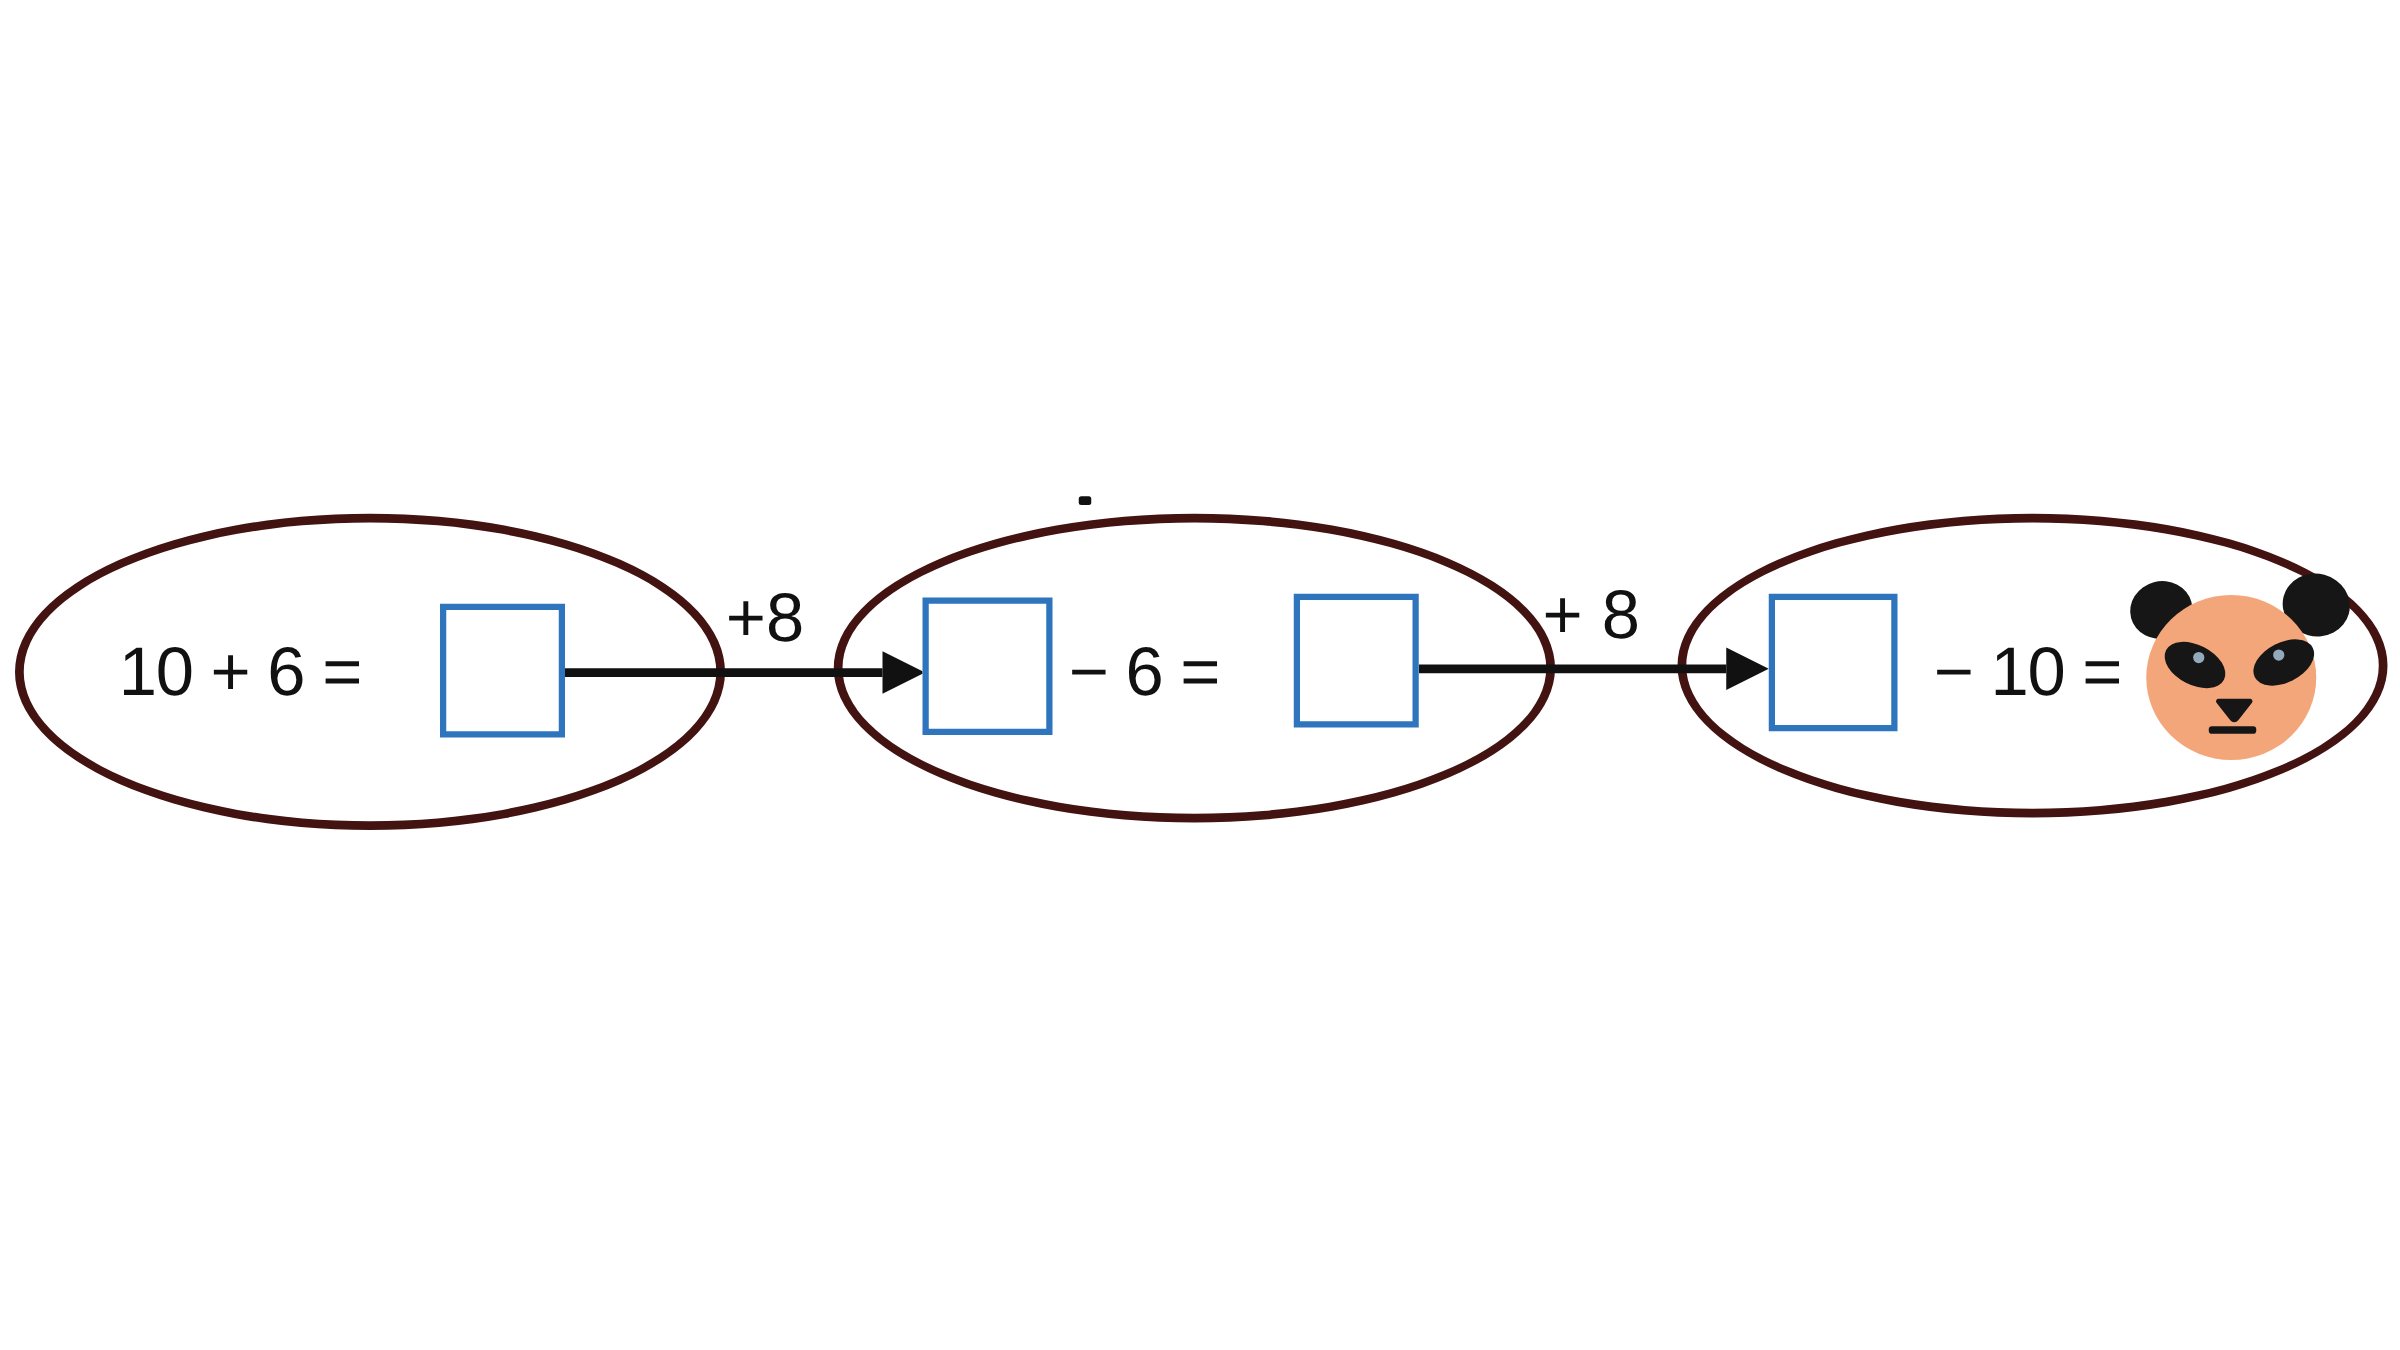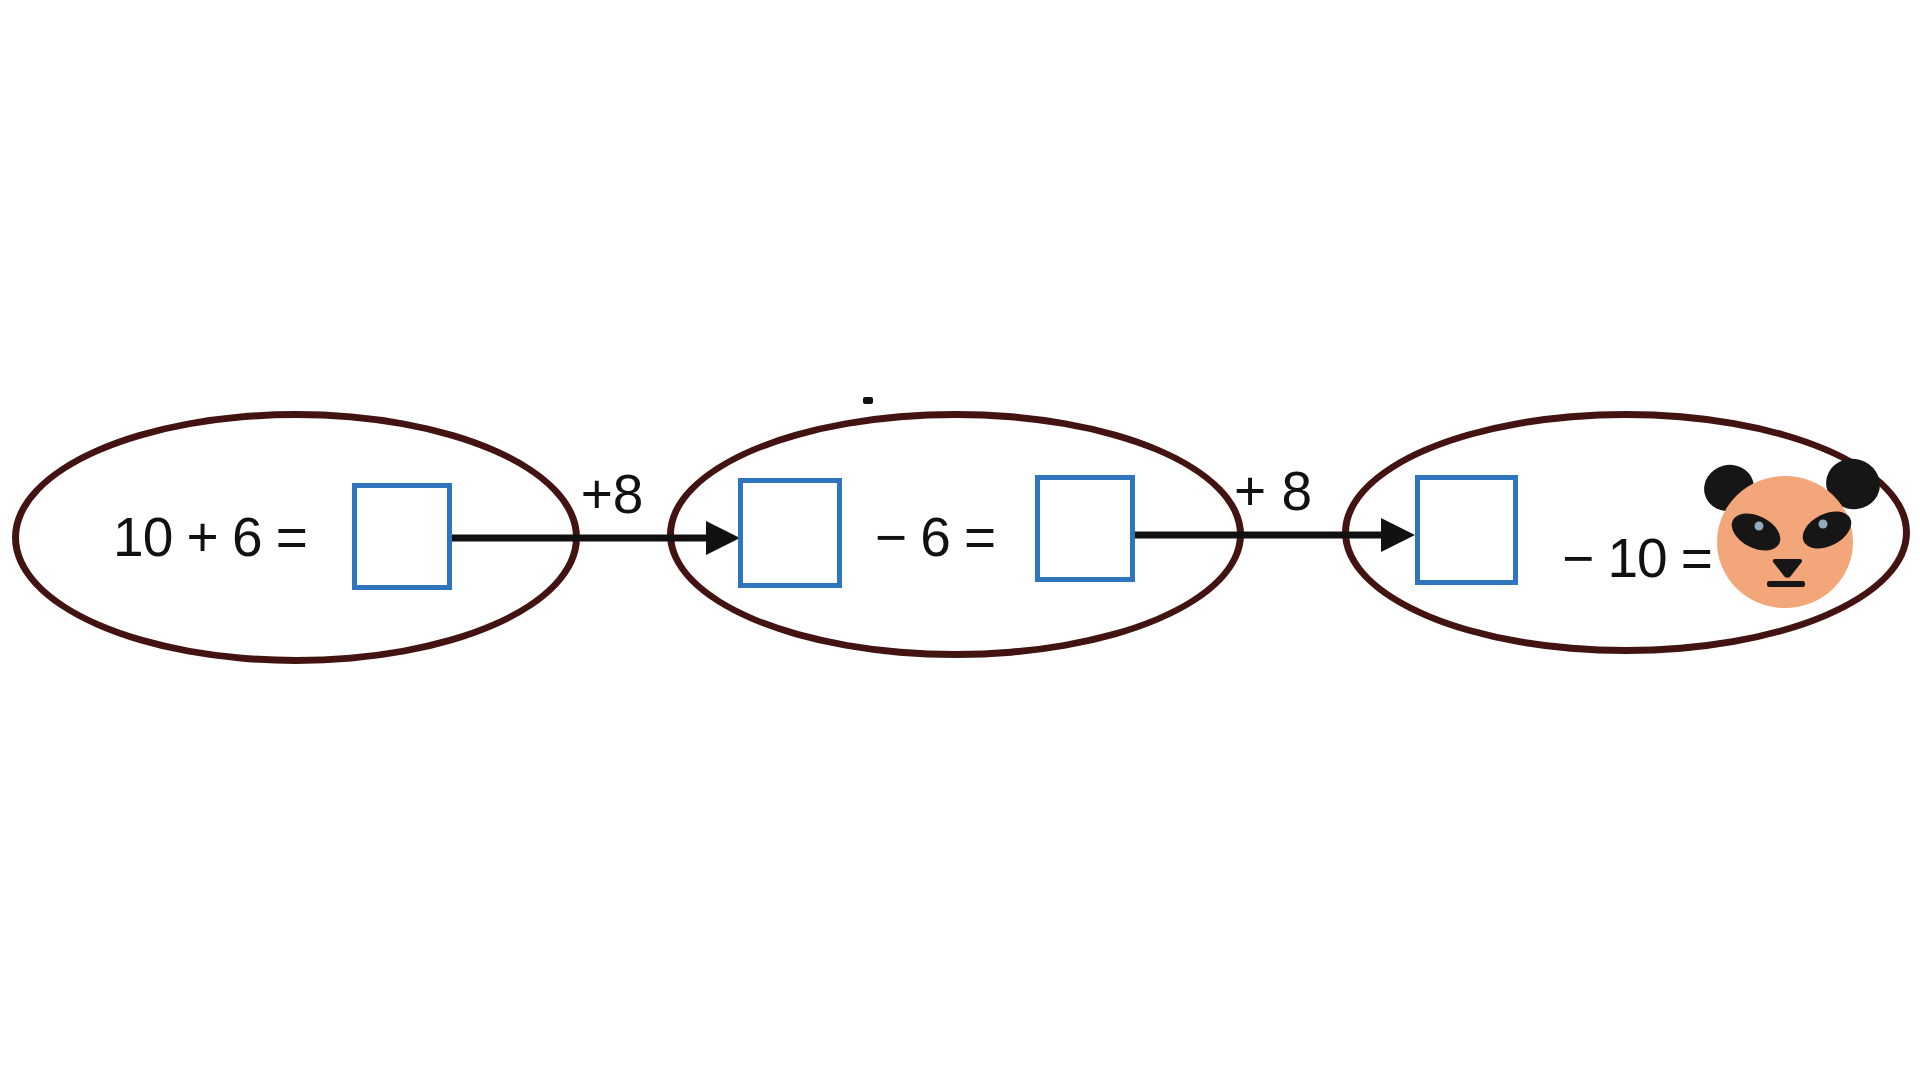--- a/index.html
+++ b/index.html
@@ -26,25 +26,25 @@
   .answer-box{
     position:absolute;border:5px solid var(--box-stroke);background:#ffffff;
     box-sizing:border-box;
   }
   #box1{left:352px;top:483px;width:100px;height:107px;}
   #box2a{left:738px;top:478px;width:104px;height:110px;}
   #box2b{left:1035px;top:475px;width:100px;height:107px;}
   #box3{left:1415px;top:475px;width:103px;height:110px;}
   .eq{
     position:absolute;font-size:55px;line-height:60px;letter-spacing:-1px;
-    text-align:center;white-space:nowrap;color:var(--ink);
+    white-space:nowrap;color:var(--ink);
   }
   #eq1{left:95px;top:507px;width:230px;}
   #eq2{left:855px;top:507px;width:160px;}
-  #eq3{left:1547px;top:528px;width:180px;}
+  #eq3{left:1547px;top:507px;width:180px;}
   .arrow-label{
     position:absolute;font-size:55px;line-height:58px;text-align:center;
     white-space:pre;color:var(--ink);
   }
   #lbl1{left:552px;top:465px;width:120px;}
   #lbl2{left:1213px;top:462px;width:120px;}
   #arrow-layer{position:absolute;left:0;top:0;width:1920px;height:1080px;}
   #arrow-layer line{stroke:var(--ink);stroke-width:7;}
   #arrow-layer polygon{fill:var(--ink);}
   #stray-dot{

